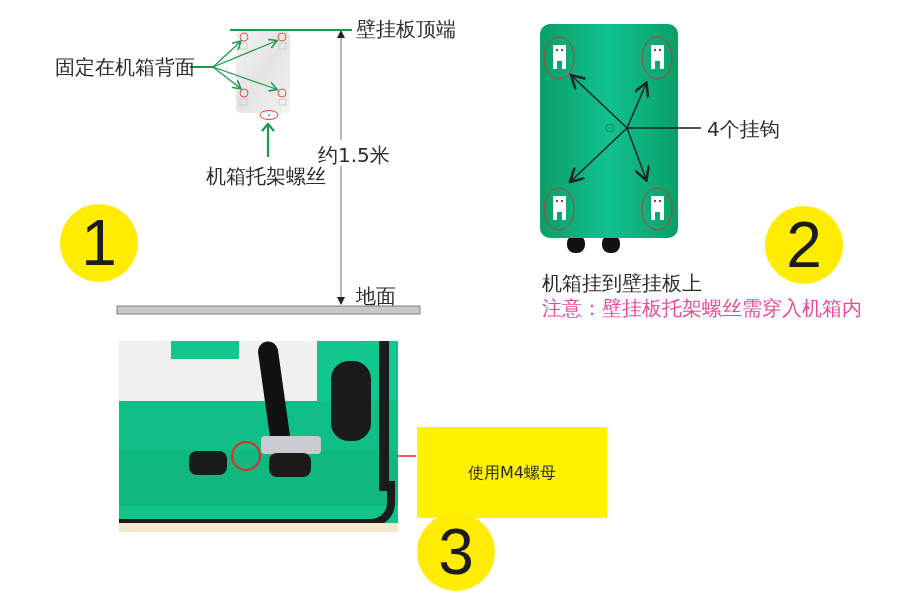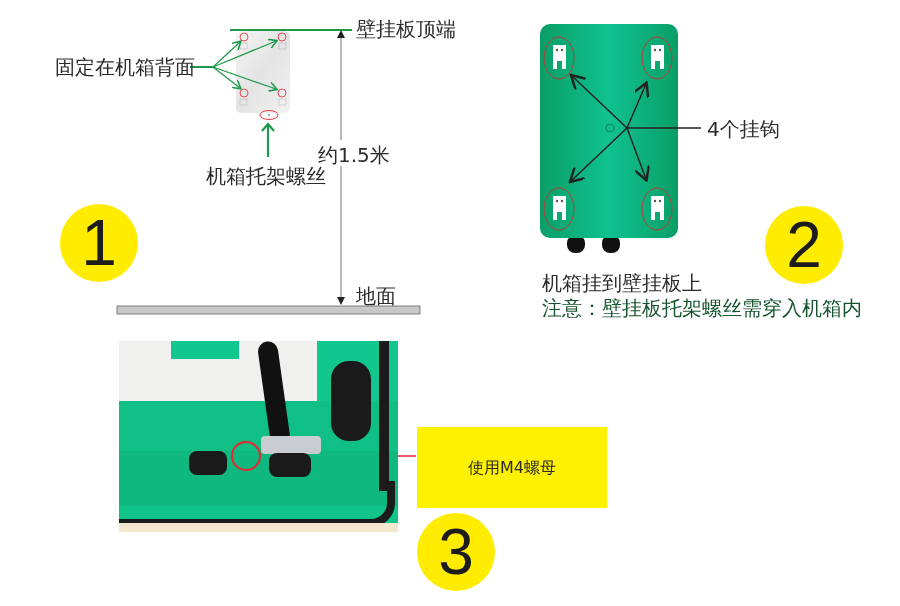--- a/index.html
+++ b/index.html
@@ -9,25 +9,25 @@
   }
   .abs { position: absolute; }
   .lbl { font-size: 20px; line-height: 20px; white-space: nowrap; color: #2b2b2b; }
   .step {
     position: absolute; width: 78px; height: 78px; border-radius: 50%;
     background: #ffec00; display: flex; align-items: center; justify-content: center;
     font-family: "Liberation Sans", sans-serif; font-size: 64px; color: #1c1c1c; line-height: 1;
   }
   svg { position: absolute; left: 0; top: 0; }
   .callout {
-    position: absolute; left: 417px; top: 427px; width: 190px; height: 81px;
+    position: absolute; left: 417px; top: 427px; width: 190px; height: 91px;
     background: #fff200; display: flex; flex-direction: row; align-items: center; justify-content: center;
     font-size: 16px; line-height: 22px; color: #2b2b2b;
   }
-  .note-red { color: #14532d; }
+  .note-red { color: #ec4899; }
 </style>
 </head>
 <body>
 
 <svg width="900" height="606">
   <defs>
     <marker id="gArrow" markerWidth="8" markerHeight="8" refX="6" refY="4" orient="auto">
       <path d="M0,0 L7,4 L0,8" fill="none" stroke="#1a9a4a" stroke-width="1.3"></path>
     </marker>
     <marker id="dArrow" markerWidth="10" markerHeight="10" refX="8" refY="5" orient="auto">

